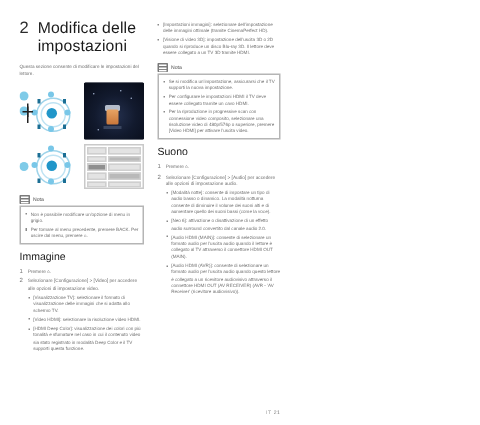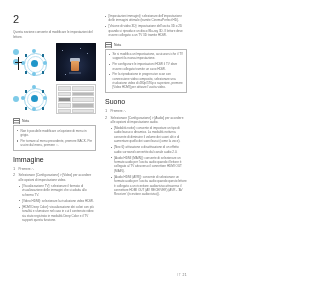--- a/index.html
+++ b/index.html
@@ -96,20 +96,21 @@
 </head>
 <body>
 
 <div class="page">
   <div class="cols">
 
     <div class="col">
 
       <div class="chapter">
         <div class="chapter-num">2</div>
+        <div class="chapter-title">Modifica delle impostazioni</div>
       </div>
 
       <div class="intro">Questa sezione consente di modificare le impostazioni del lettore.</div>
 
       <div class="figrow">
         <div class="fig fig-remote">
           <div class="rc-blue" style="left:0px;top:6px;"></div>
           <div class="rc-blue" style="left:0px;top:16px;"></div>
           <div class="rc-circle rc-ring"></div>
           <div class="rc-circle rc-ring2"></div>

